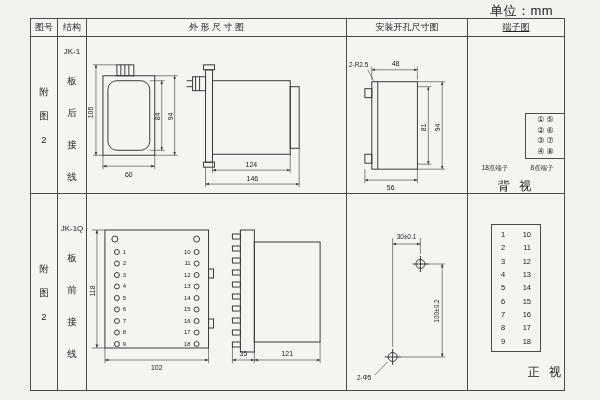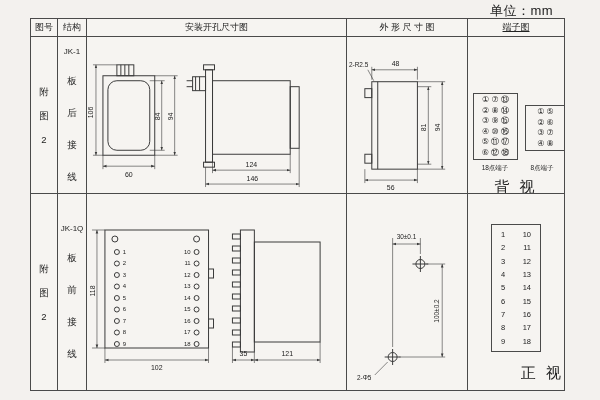--- a/index.html
+++ b/index.html
@@ -34,26 +34,26 @@
   svg text { font-family:"Liberation Sans","DejaVu Sans",sans-serif; font-size:7px; fill:#222; text-anchor:middle; }
   svg text.small { font-size:6.5px; }
   svg text.pin { font-size:6px; }
   svg .ta-s { text-anchor:start; }
   svg .ta-e { text-anchor:end; }
   .draw rect, .draw line, .draw circle { fill:none; stroke:#3a3a3a; stroke-width:1; }
   .dims line { stroke:#3a3a3a; stroke-width:.6; fill:none; }
   line.dl { marker-start:url(#as); marker-end:url(#ae); }
 
   .t18 { position:absolute; left:5px; top:56px; width:45px; border:1px solid #4a4a4a; padding:1px 0; }
-  .t8  { position:absolute; left:57px; top:68px; width:41px; border:1px solid #4a4a4a; padding:1px 4px; }
+  .t8  { position:absolute; left:57px; top:76px; width:41px; border:1px solid #4a4a4a; padding:1px 4px; }
   .trow { font-size:8px; line-height:10.5px; text-align:center; white-space:nowrap; }
   .tlabel { position:absolute; top:127px; font-size:6.5px; text-align:center; white-space:nowrap; }
   .l18 { left:1px; width:52px; }
   .l8  { left:53px; width:42px; }
-  .viewlab { position:absolute; left:0; width:100%; text-align:center; font-size:15px; letter-spacing:3px; }
+  .viewlab { position:absolute; left:0; width:100%; text-align:center; font-size:12px; letter-spacing:3px; }
   .termcell1 .viewlab { top:141px; }
   .termcell2 .viewlab { top:170px;text-align:right; }
 
   .t2box { position:absolute; left:23px; top:30px; width:50px; height:128px; border:1px solid #4a4a4a;
            display:flex; flex-direction:column; justify-content:space-around; padding:3px 0; }
   .t2row { display:flex; justify-content:space-between; padding:0 9px; font-size:7.5px; }
 </style>
 </head>
 <body>
 
@@ -72,24 +72,24 @@
 
 <div class="tbl">
 
   <div class="cell hd">
       <span>图号</span>
     </div>
   <div class="cell hd">
       <span>结构</span>
     </div>
   <div class="cell hd">
+      <span>外 形 尺 寸 图</span>
+    </div>
+  <div class="cell hd">
       <span>安装开孔尺寸图</span>
-    </div>
-  <div class="cell hd">
-      <span>外 形 尺 寸 图</span>
     </div>
   <div class="cell hd cr">
       <span>端子图</span>
     </div>
 
   <div class="cell figcell">
     <span>附</span>
     <span>图</span>
     <span>2</span>
   </div>
@@ -180,28 +180,20 @@
         <text transform="translate(94 91) rotate(-90)">94</text>
         <line x1="18" y1="133" x2="18" y2="147"></line>
         <line x1="71" y1="133" x2="71" y2="147"></line>
         <line class="dl" x1="18" y1="144" x2="71" y2="144"></line>
         <text x="44" y="154">56</text>
       </g>
     </svg>
   </div>
 
   <div class="cell termcell1 cr">
-    <div class="t18">
-      <div class="trow">① ⑦ ⑬</div>
-      <div class="trow">② ⑧ ⑭</div>
-      <div class="trow">③ ⑨ ⑮</div>
-      <div class="trow">④ ⑩ ⑯</div>
-      <div class="trow">⑤ ⑪ ⑰</div>
-      <div class="trow">⑥ ⑫ ⑱</div>
-    </div>
     <div class="t8">
       <div class="trow">① ⑤</div>
       <div class="trow">② ⑥</div>
       <div class="trow">③ ⑦</div>
       <div class="trow">④ ⑧</div>
     </div>
     <span class="tlabel l18">18点端子</span>
     <span class="tlabel l8">8点端子</span>
     <div class="viewlab">背 视</div>
   </div>

